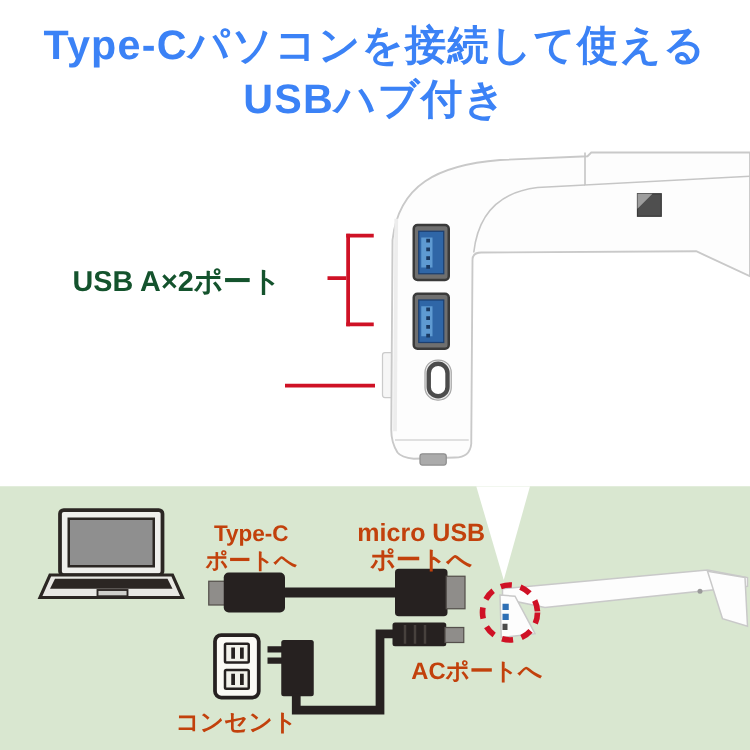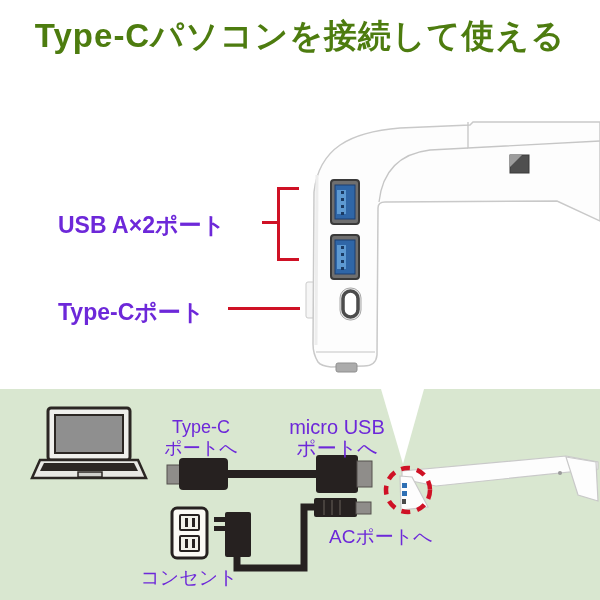--- a/index.html
+++ b/index.html
@@ -2,43 +2,44 @@
 <html><head>
 <meta charset="utf-8">
 <style>
   html,body{margin:0;padding:0;background:#ffffff;}
   .canvas{
     position:relative;width:600px;height:600px;overflow:hidden;background:#ffffff;
     font-family:"Liberation Sans","DejaVu Sans",sans-serif;color:#241d17;
   }
   
   .title{position:absolute;left:0;top:14px;width:600px;text-align:center;
-         font-weight:bold;font-size:33px;line-height:43px;letter-spacing:1px;color:#4d7c0f;}
+         font-weight:bold;font-size:33px;line-height:43px;letter-spacing:1px;color:#3b82f6;}
   
   .photo-svg{position:absolute;left:295px;top:115px;}
   .red{position:absolute;background:#cf1125;}
-  .callout{position:absolute;font-weight:bold;font-size:23px;color:#6d28d9;white-space:nowrap;}
+  .callout{position:absolute;font-weight:bold;font-size:23px;color:#14532d;white-space:nowrap;}
   
   .panel{position:absolute;left:0;top:389px;width:600px;height:211px;background:#d9e7d0;}
   .panel-svg{position:absolute;left:0;top:0;}
-  .dlabel{position:absolute;font-weight:normal;color:#6d28d9;white-space:nowrap;}
+  .dlabel{position:absolute;font-weight:bold;color:#c2410c;white-space:nowrap;}
   .dlabel.center{text-align:center;}
   .lbl-laptop{left:10px;top:97px;width:156px;font-size:19px;}
   .lbl-typec-cable{left:154px;top:28px;width:94px;font-size:18px;line-height:21px;}
   .lbl-micro-cable{left:281px;top:28px;width:112px;font-size:20px;line-height:21px;}
   .lbl-outlet{left:139px;top:176px;width:100px;font-size:19px;}
   .lbl-acport{left:329px;top:135px;font-size:19px;}
 </style>
 </head>
 <body>
 
 <div class="canvas">
 
   <div class="title">
     <div>Type-Cパソコンを接続して使える</div>
+    <div>USBハブ付き</div>
   </div>
 
   <svg class="photo-svg" width="305" height="265" viewBox="295 115 305 265">
 
     <rect x="306" y="282" width="9" height="36" rx="2" fill="#f6f6f6" stroke="#cbcbcb"></rect>
 
     <path d="M 600,122 L 473,122 L 470,125 L 400,128 C 350,132 319,148 314,192
              L 313,344 Q 313,354 318,362 Q 321,366 331,367 L 364,366 Q 376,366 377,355
              L 378,208 Q 378,202 385,202 L 557,201 L 600,221 Z" fill="#fdfdfd" stroke="#c9c9c9" stroke-width="1.5"></path>
 
@@ -80,21 +81,20 @@
     </g>
   </svg>
 
   <div class="red" style="left:277px;top:187px;width:3px;height:74px"></div>
   <div class="red" style="left:277px;top:187px;width:22px;height:3px"></div>
   <div class="red" style="left:277px;top:258px;width:22px;height:3px"></div>
   <div class="red" style="left:262px;top:221px;width:15px;height:3px"></div>
   <div class="red" style="left:228px;top:307px;width:72px;height:3px"></div>
 
   <div class="callout" style="left:58px;top:210px">USB A×2ポート</div>
-  <div class="callout" style="left:58px;top:297px">Type-Cポート</div>
 
   <div class="panel">
 
     <svg class="panel-svg" width="600" height="211" viewBox="0 0 600 211">
 
       <polygon points="381,0 424,0 403,75" fill="#ffffff"></polygon>
 
       <g transform="translate(30,16)">
         <rect x="18" y="3" width="82" height="52" rx="3" fill="#efefec" stroke="#2b2623" stroke-width="3"></rect>
         <rect x="25" y="10" width="68" height="38" fill="#8f8f8f" stroke="#2b2623" stroke-width="2"></rect>

